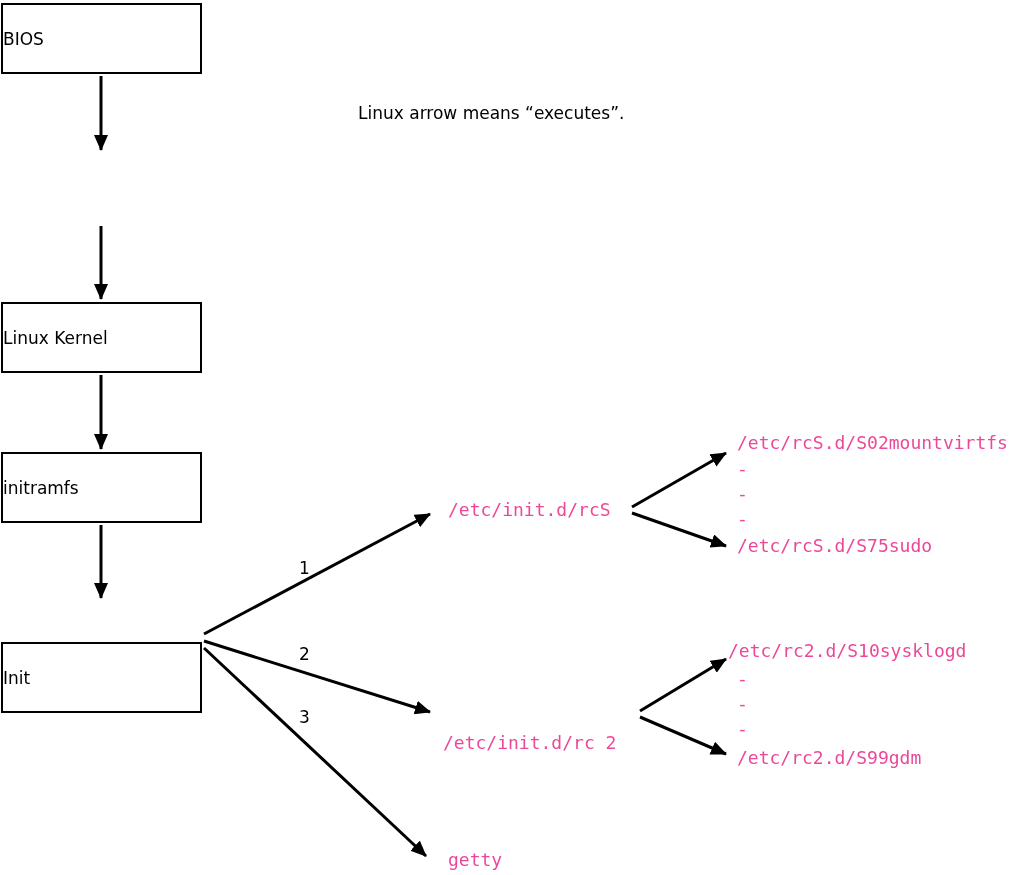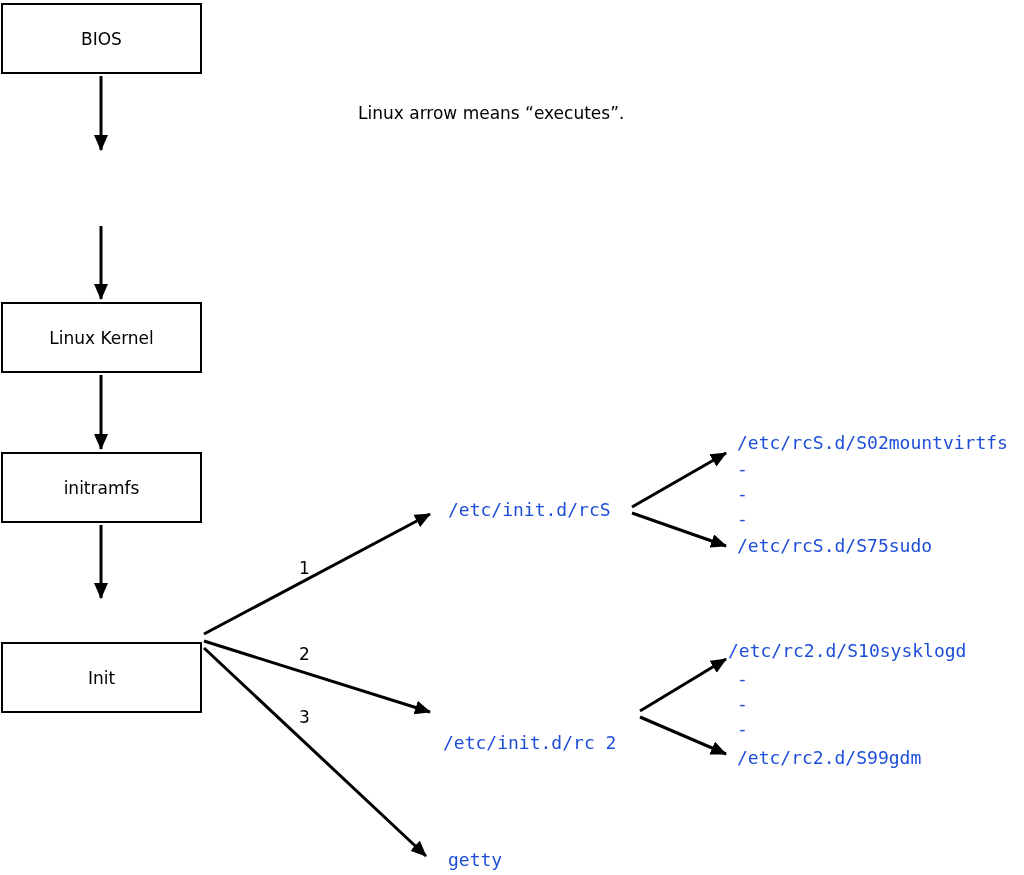--- a/index.html
+++ b/index.html
@@ -23,38 +23,37 @@
 
   .box {
     position: absolute;
     left: 1px;
     width: 201px;
     height: 71px;
     border: 2px solid #000;
     background: #fff;
     display: flex;
     align-items: center;
-    justify-content: center;
     font-size: 17px;
     color: #000;
   }
 
   .sans {
     position: absolute;
     font-family: "DejaVu Sans", sans-serif;
     font-size: 17px;
     color: #000;
     white-space: pre;
   }
 
   .mono {
     position: absolute;
     font-family: "DejaVu Sans Mono", monospace;
     font-size: 18px;
-    color: #1d4ed8;
+    color: #ec4899;
     white-space: pre;
   }
 
   .num {
     position: absolute;
     font-family: "DejaVu Sans", sans-serif;
     font-size: 17px;
     color: #000;
   }
 </style>

